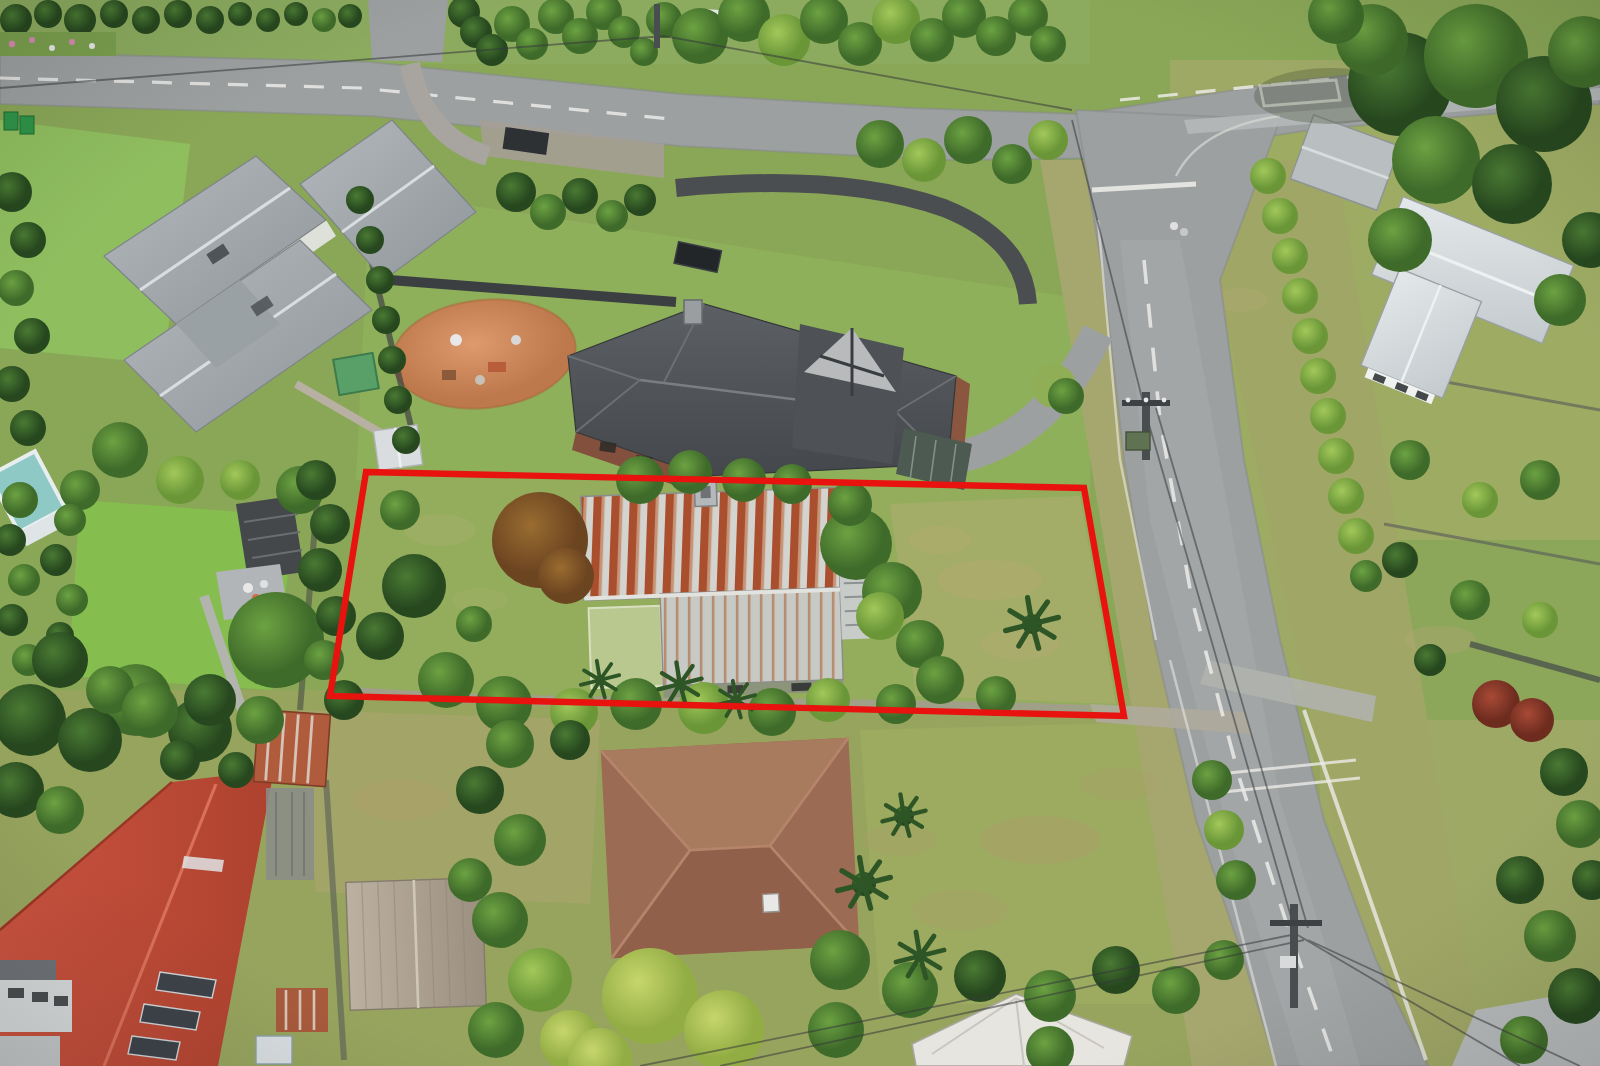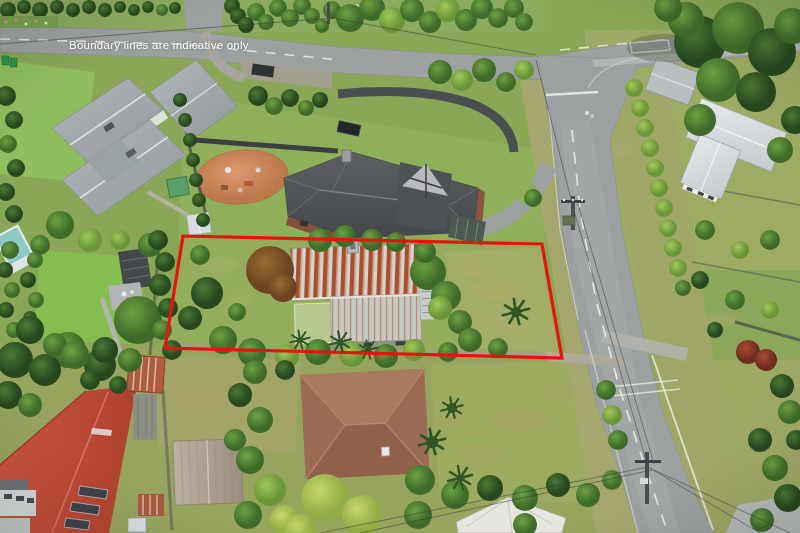--- a/index.html
+++ b/index.html
@@ -538,14 +538,13 @@
     <rect x="645" y="452" width="4" height="52" fill="#4a4d50"></rect>
     <rect x="635" y="460" width="26" height="3" fill="#3e4144"></rect>
     <rect x="640" y="478" width="8" height="6" fill="#d8dadb"></rect>
   </g>
 
   <polygon fill="none" stroke-linejoin="miter" points="183,236 542,244 562,358 165,348" stroke="#e8130e" stroke-width="3.2"></polygon>
 
   <rect x="0" y="0" width="800" height="533" fill="url(#vig)" pointer-events="none"></rect>
 </svg>
 
-<div class="caption" style="color: rgb(255, 255, 255);">Boundary lines are indicative only</div>
 </div>
 
 </body></html>

